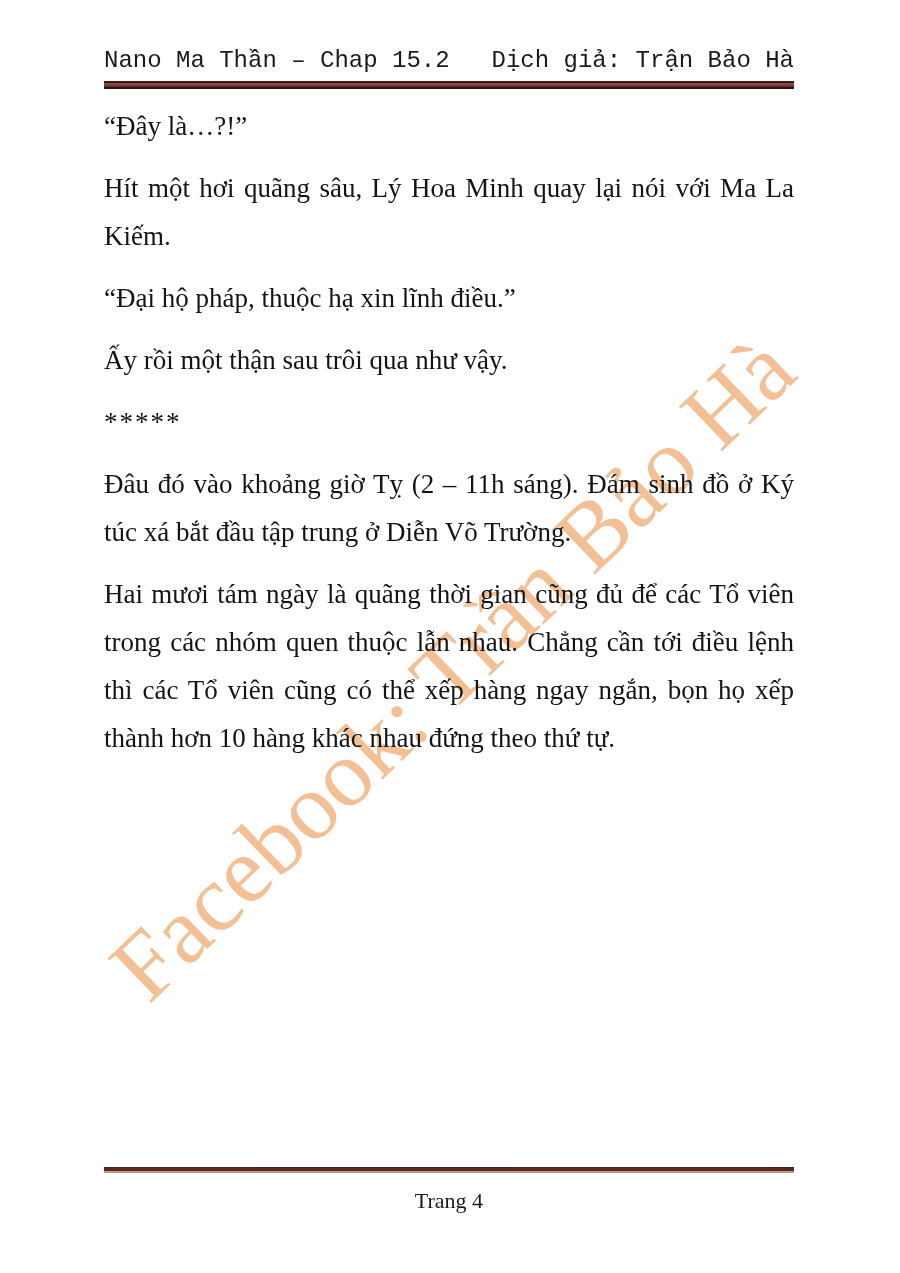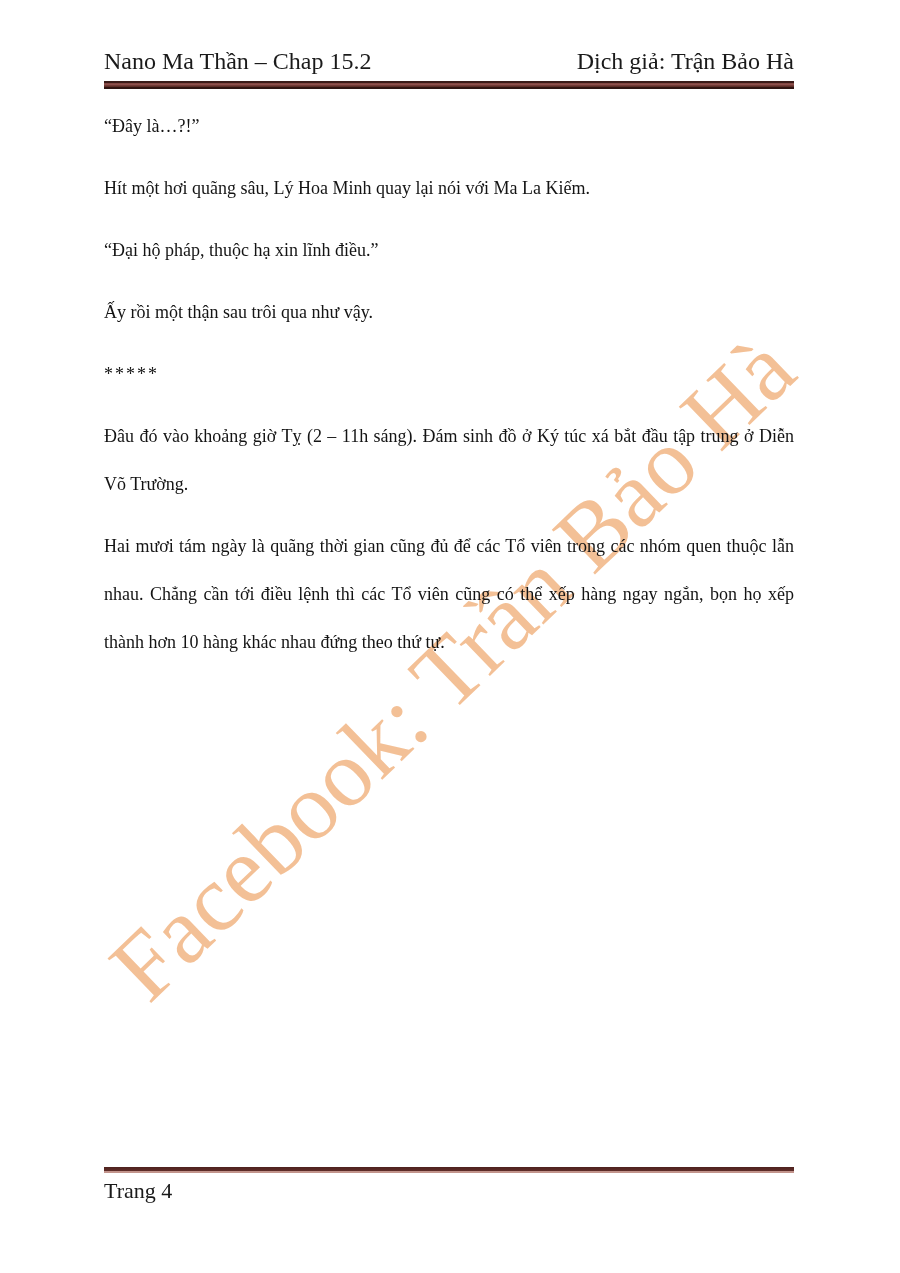--- a/index.html
+++ b/index.html
@@ -38,33 +38,34 @@
     z-index: 1;
   }
   .header-row {
     margin-top: 46px;
     display: flex;
     justify-content: space-between;
     align-items: baseline;
     font-size: 24px;
     line-height: 30px;
     color: #1a1a1a;
+    font-family: Liberation Mono, monospace;
   }
   .header-rule {
     margin-top: 5px;
     height: 8px;
     background: linear-gradient(to bottom,
       #3a1b18 0px, #3a1b18 2px,
       #7c423d 2px, #935450 4px,
       #7c423d 4px, #53251f 6px,
       #2f1411 6px, #2f1411 8px);
   }
   .body-text {
     margin-top: 13px;
-    font-size: 18px;
+    font-size: 27px;
     line-height: 48px;
     text-align: justify;
   }
   .body-text p {
     margin: 0 0 14px 0;
   }
   .body-text p.divider {
     text-align: left;
     letter-spacing: 2px;
   }
@@ -75,22 +76,22 @@
     top: 1167px;
     z-index: 1;
   }
   .footer-rule {
     height: 6px;
     background: linear-gradient(to bottom,
       #4e221f 0px, #5f2d29 4px,
       #c2948c 4px, #c2948c 6px);
   }
   .footer-row {
-    margin-top: 5px;
-    text-align: left;
+    margin-top: 15px;
+    text-align: center;
     font-size: 22px;
     line-height: 26px;
     color: #1a1a1a;
   }
 </style>
 </head>
 <body>
 
 <div class="page">
 

